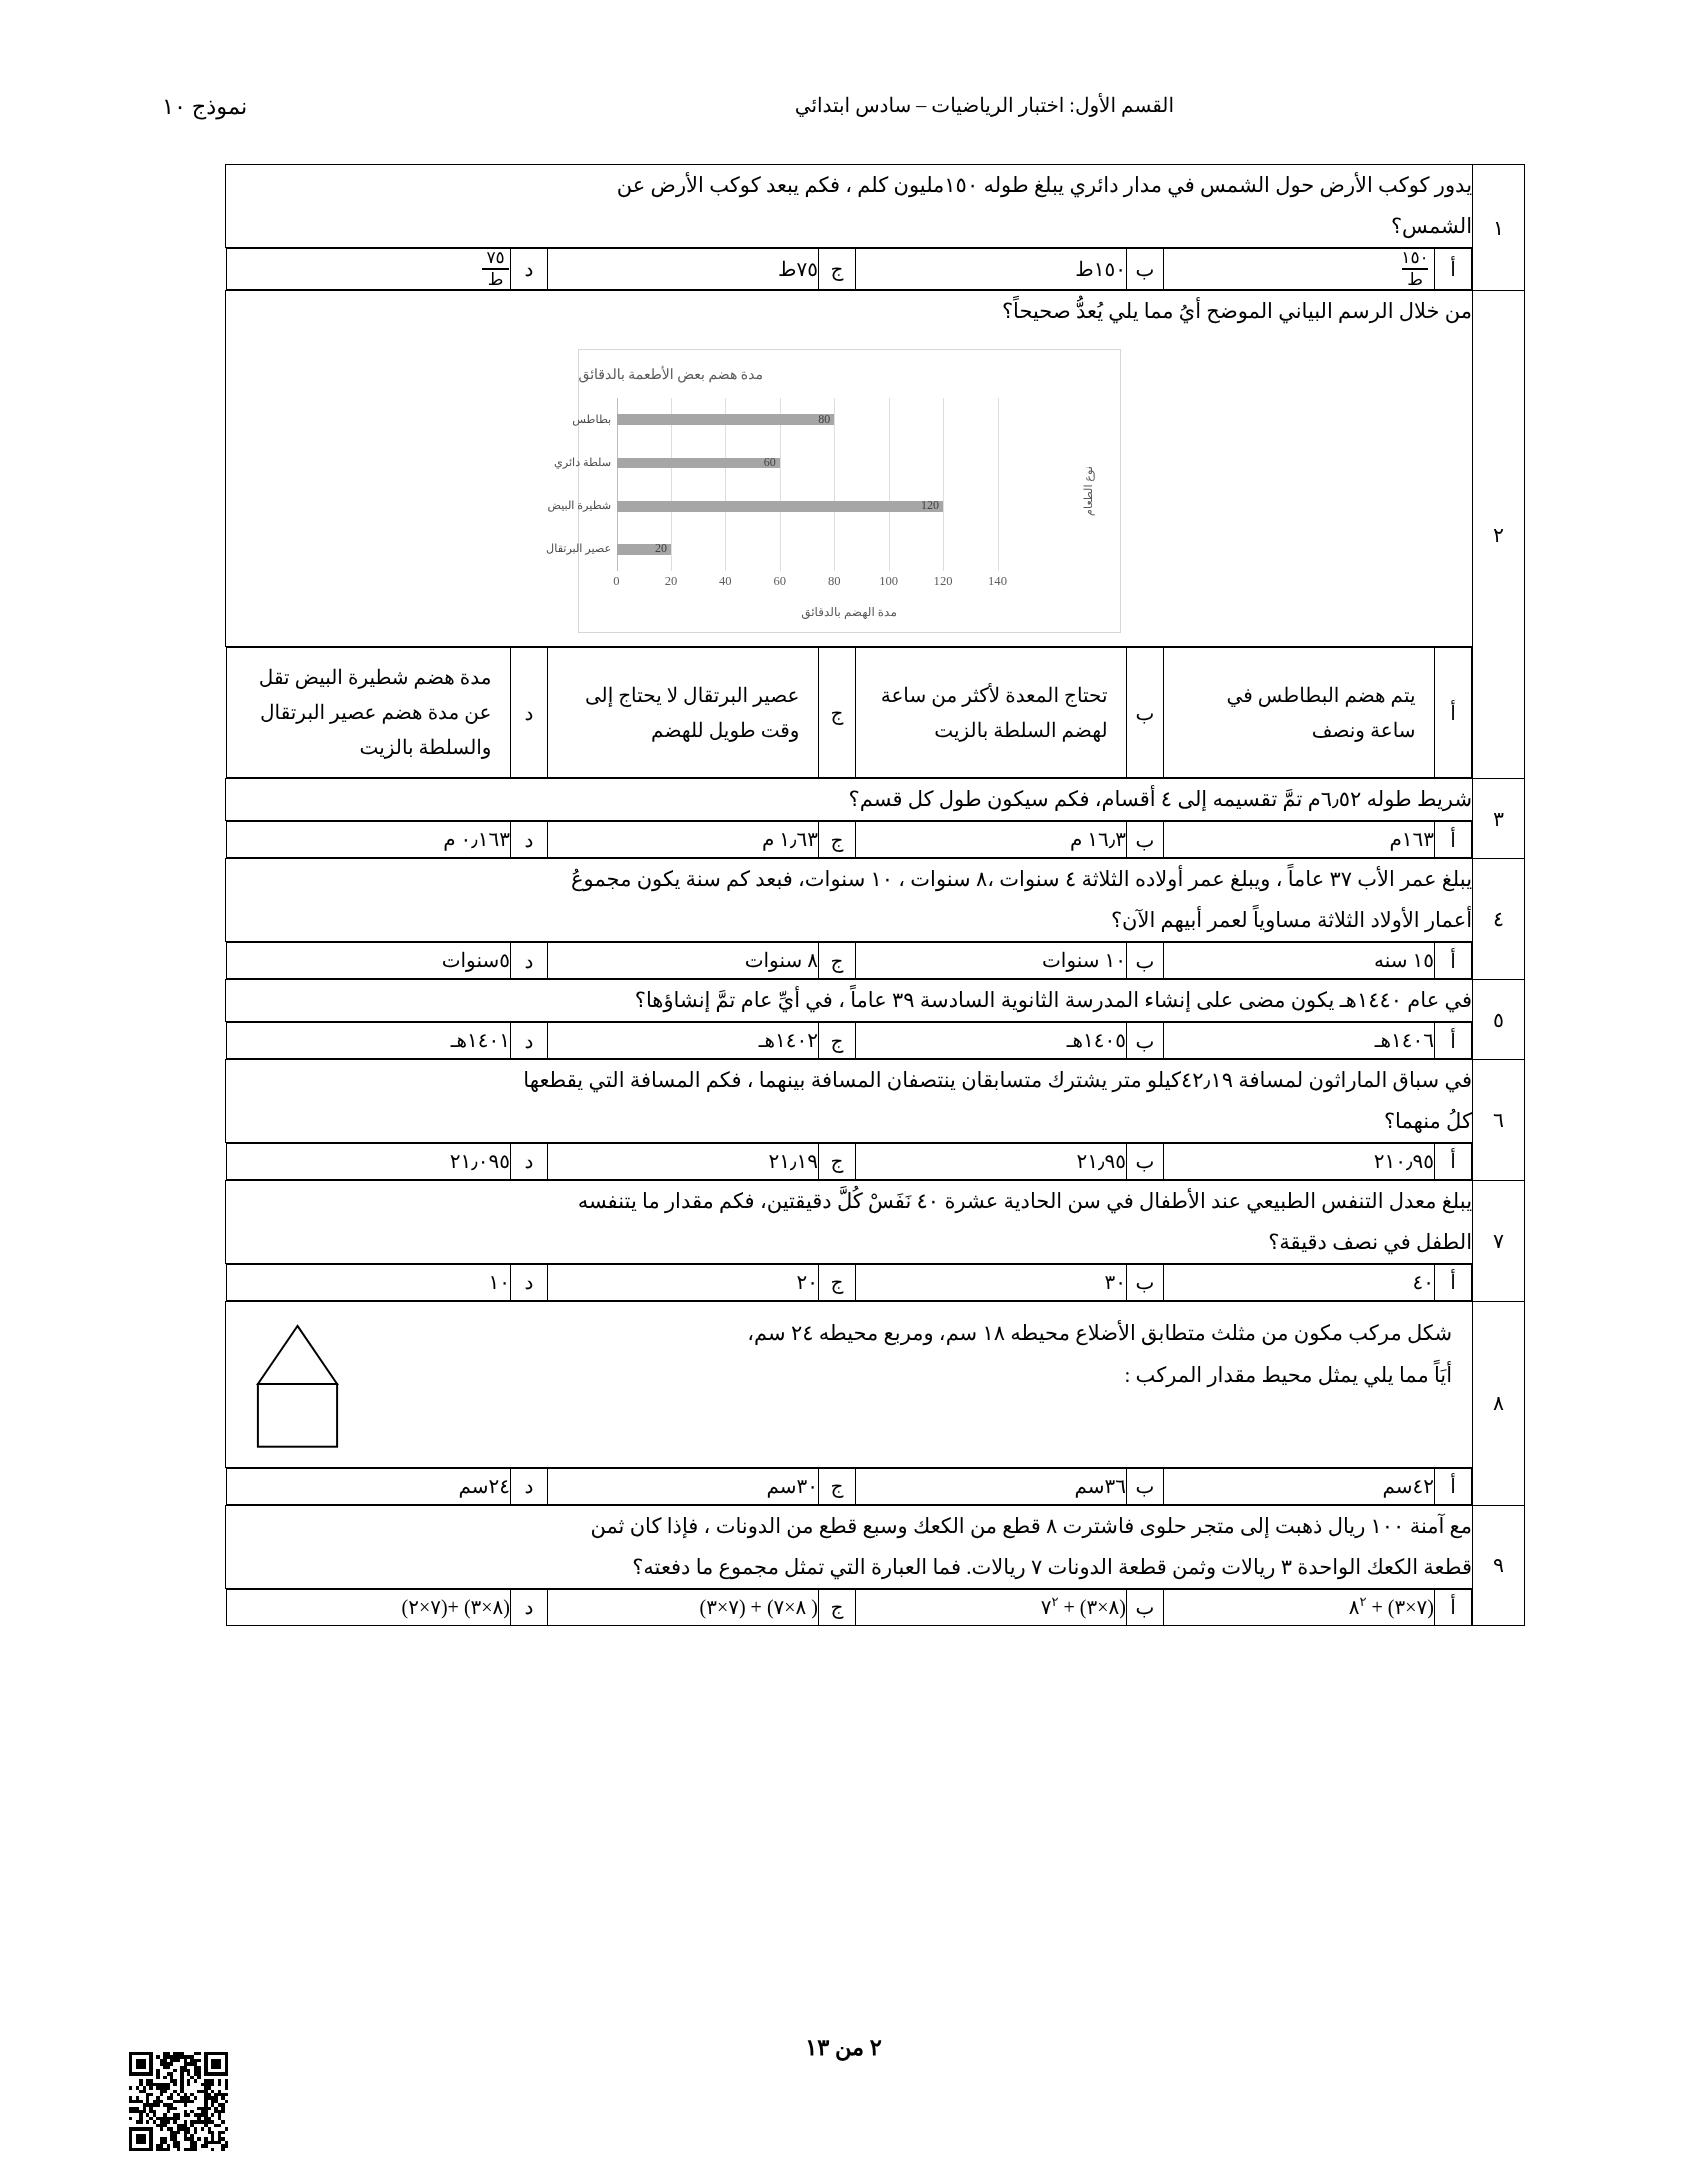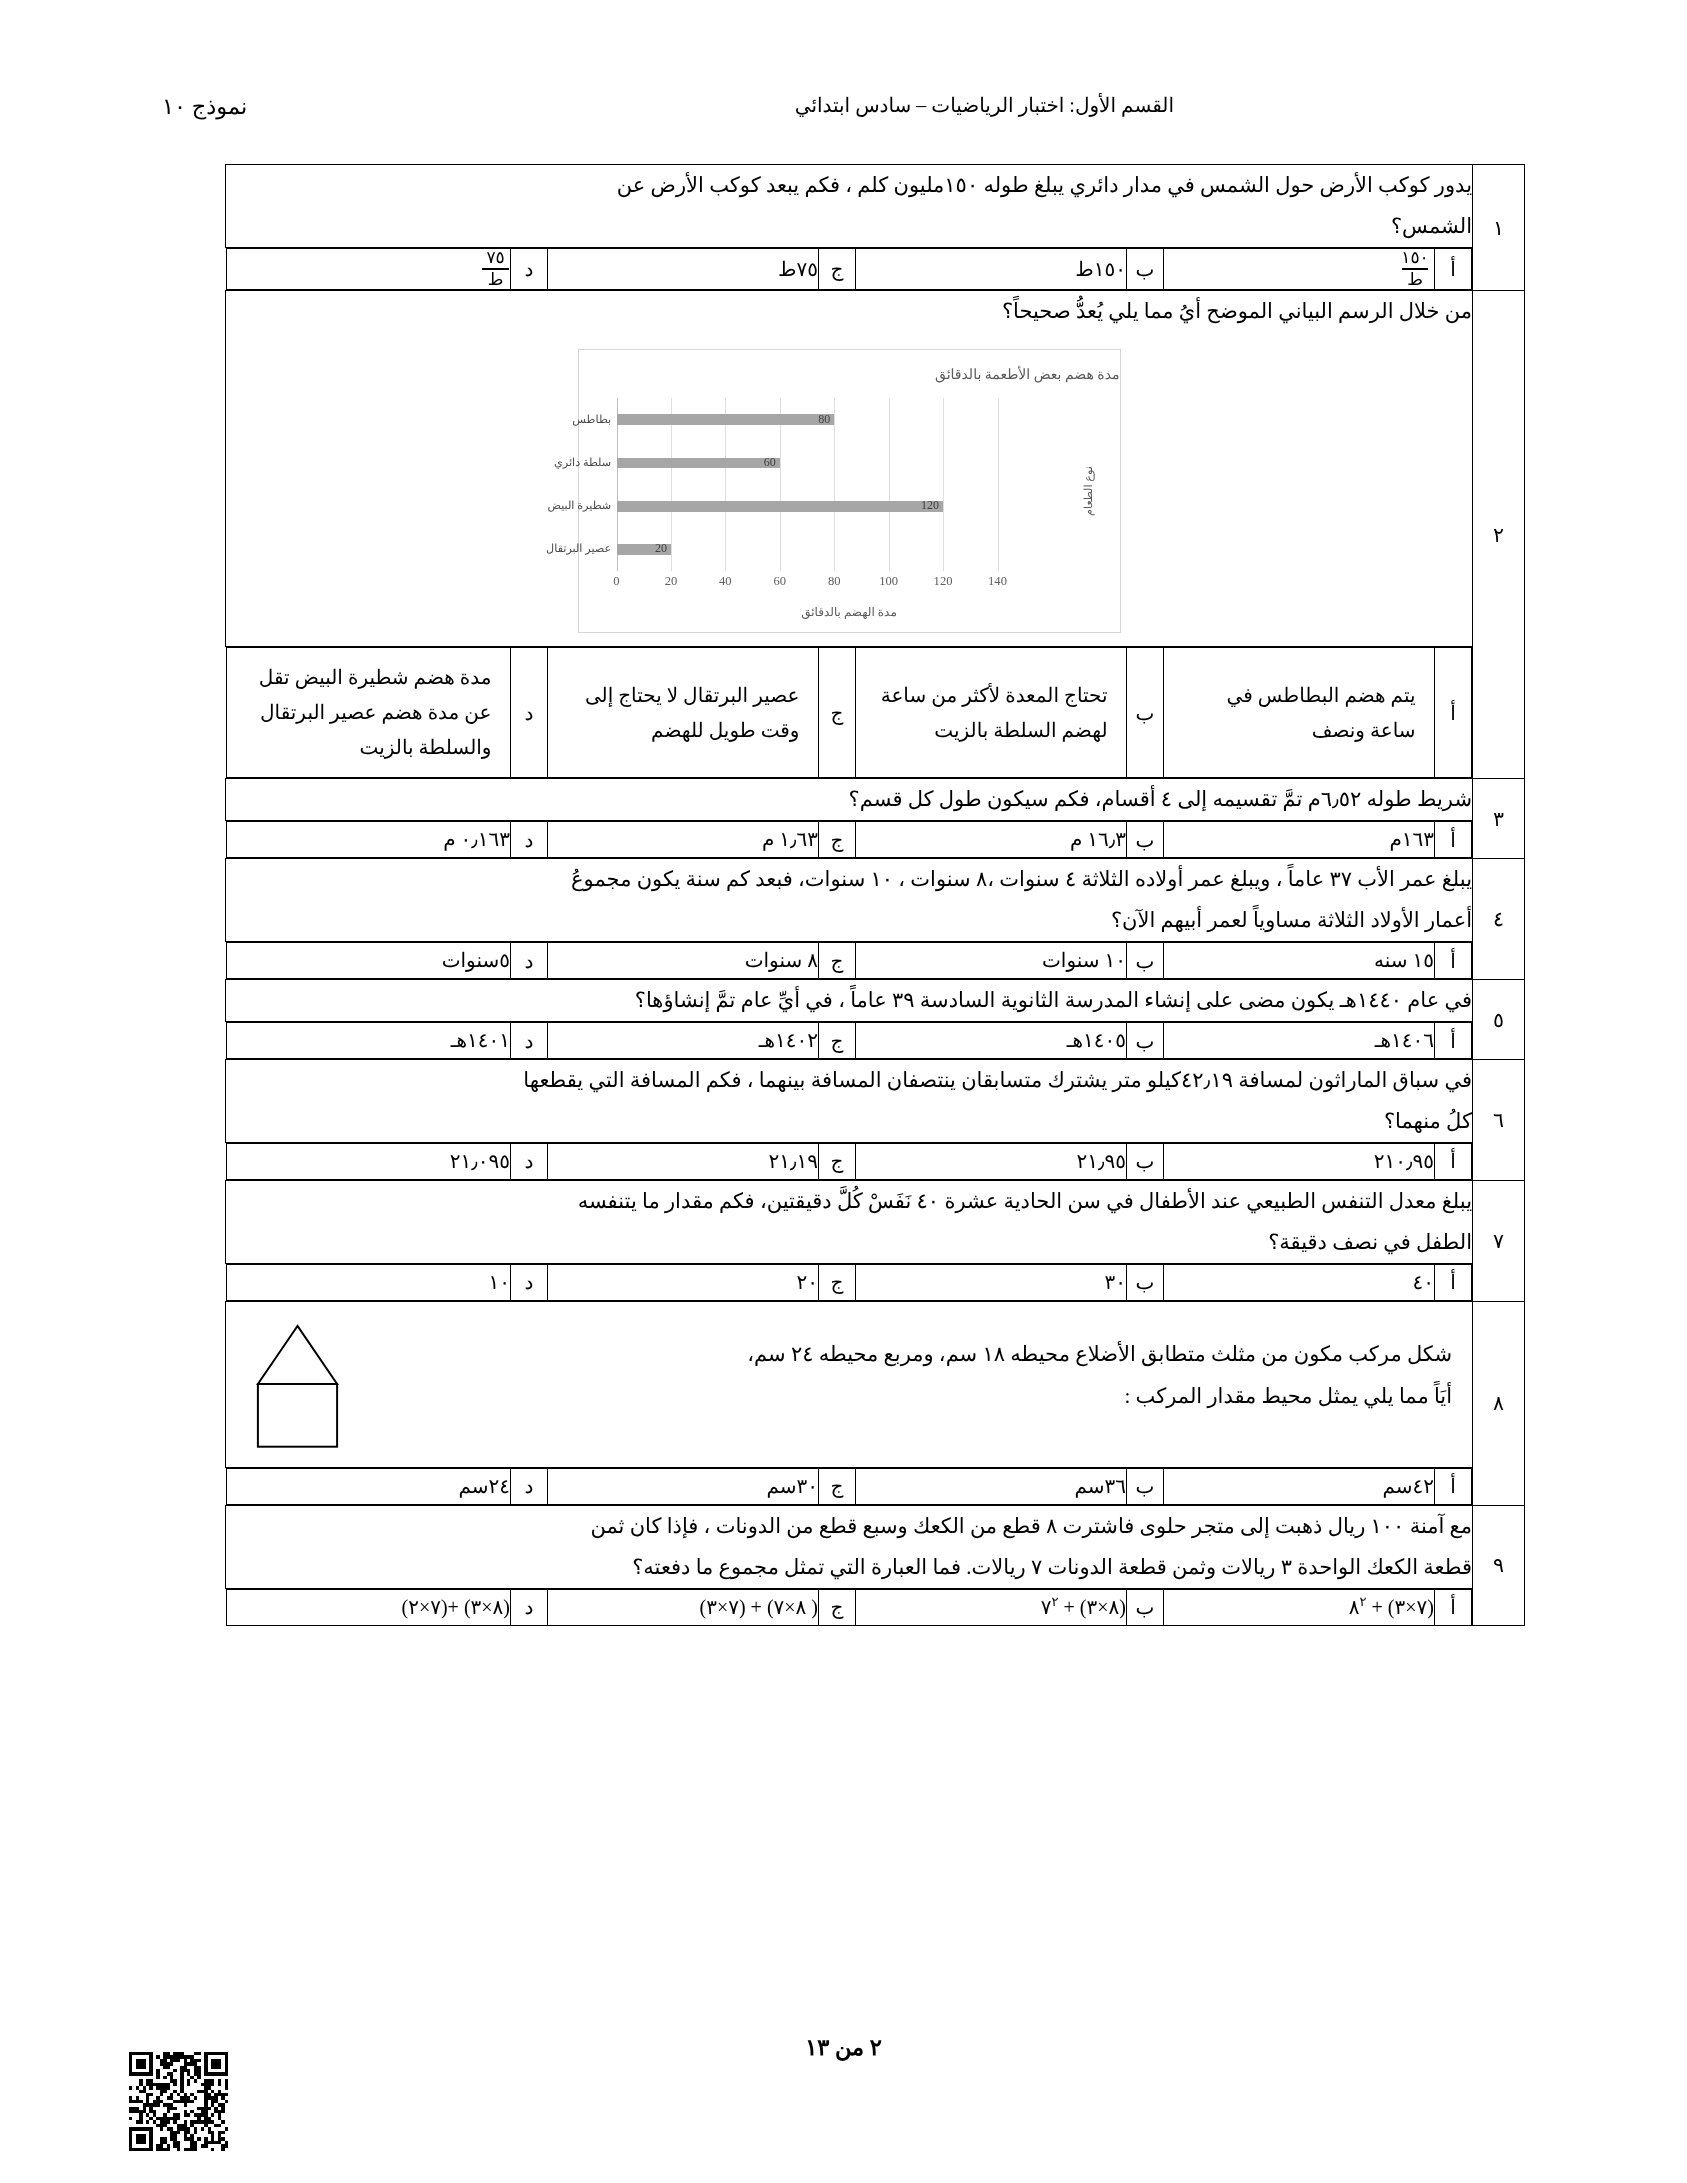--- a/index.html
+++ b/index.html
@@ -111,21 +111,21 @@
     width: 543px;
     height: 284px;
     background: #ffffff;
     border: 0.7px solid #d6d6d6;
     direction: rtl;
   }
   .chart-title {
     position: absolute;
     top: 10.6px;
     left: 0; right: 0;
-    text-align: right;
+    text-align: left;
     font-size: 14px;
     color: #5a5a5a;
   }
   .plot {
     position: absolute;
     left: 38px;
     right: 122px;
     top: 48px;
     bottom: 61px;
     direction: ltr;
@@ -207,21 +207,21 @@
     position: relative;
   }
   .q8-inner {
     display: flex;
     flex-direction: row;
     align-items: stretch;
     min-height: 165px;
   }
   .q8-text {
     flex: 1;
-    padding: 31px 20px;
+    padding: 10px 20px;
     font-size: 21px;
     line-height: 2.0;
     text-align: right;
   }
   .q8-figure {
     width: 139px;
     display: flex;
     align-items: center;
     justify-content: center;
     padding: 9.3px 13.2px 9.3px 17px;

